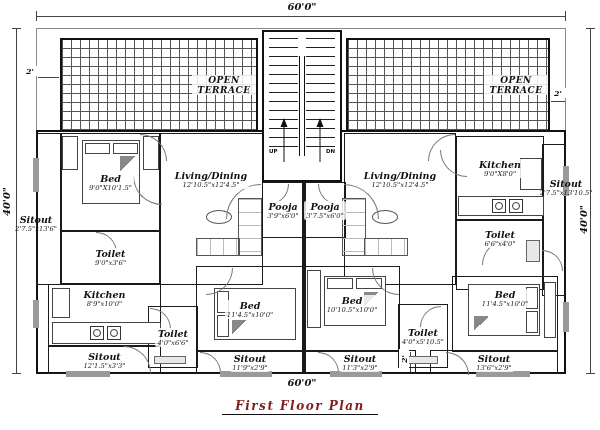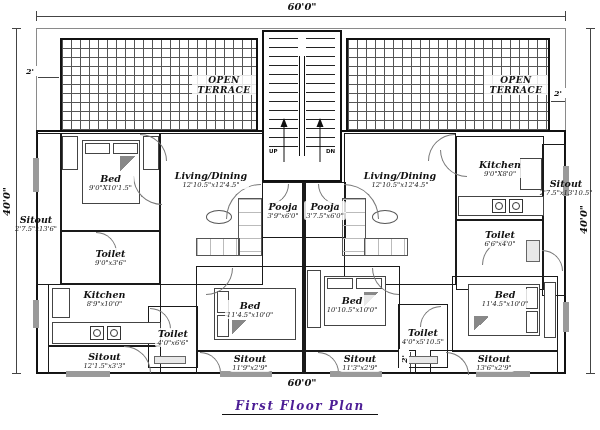--- a/index.html
+++ b/index.html
@@ -22,21 +22,21 @@
      background-color:#fff;display:flex;align-items:center;justify-content:flex-end;}
   .tlabel{display:inline-block;width:64px;background:rgba(255,255,255,0.85);
      font:italic bold 9px "DejaVu Serif",serif;text-align:center;letter-spacing:0.5px;}
   .stairs{position:absolute;box-sizing:border-box;border:2.4px solid #111;background:#fff;z-index:4;}
   .flight{position:absolute;background-image:repeating-linear-gradient(180deg,#222 0 1px,transparent 1px 9px);}
   .dimlabel{position:absolute;font:italic bold 10px "DejaVu Serif",serif;color:#111;
      text-align:center;z-index:8;background:#fff;}
   .dimsmall{position:absolute;font:italic bold 8px "DejaVu Serif",serif;color:#111;
      text-align:center;z-index:8;background:#fff;}
   .vrot{transform:rotate(-90deg);}
-  .title{position:absolute;font:italic bold 12px "DejaVu Serif",serif;color:#4c1d95;
+  .title{position:absolute;font:italic bold 12px "DejaVu Serif",serif;color:#7f1d1d;
      letter-spacing:1.5px;text-align:center;border-bottom:1.3px solid #111;padding-bottom:1px;z-index:8;}
   .furn{position:absolute;box-sizing:border-box;border:1px solid #444;background:#fff;z-index:2;}
   .dark{background:#3a3a3a;border:none;}
   .burner{position:absolute;box-sizing:border-box;border:1px solid #333;background:#fff;z-index:3;}
   .burner::after{content:"";position:absolute;left:2px;top:2px;right:2px;bottom:2px;
      border:1px solid #333;border-radius:50%;}
   .sofa{position:absolute;box-sizing:border-box;border:1px solid #555;z-index:2;
      background-image:repeating-linear-gradient(180deg,#bbb 0 1px,transparent 1px 13px);}
   .sofah{background-image:repeating-linear-gradient(90deg,#bbb 0 1px,transparent 1px 13px);}
   .oval{position:absolute;box-sizing:border-box;border:1px solid #555;border-radius:50%;z-index:2;}

